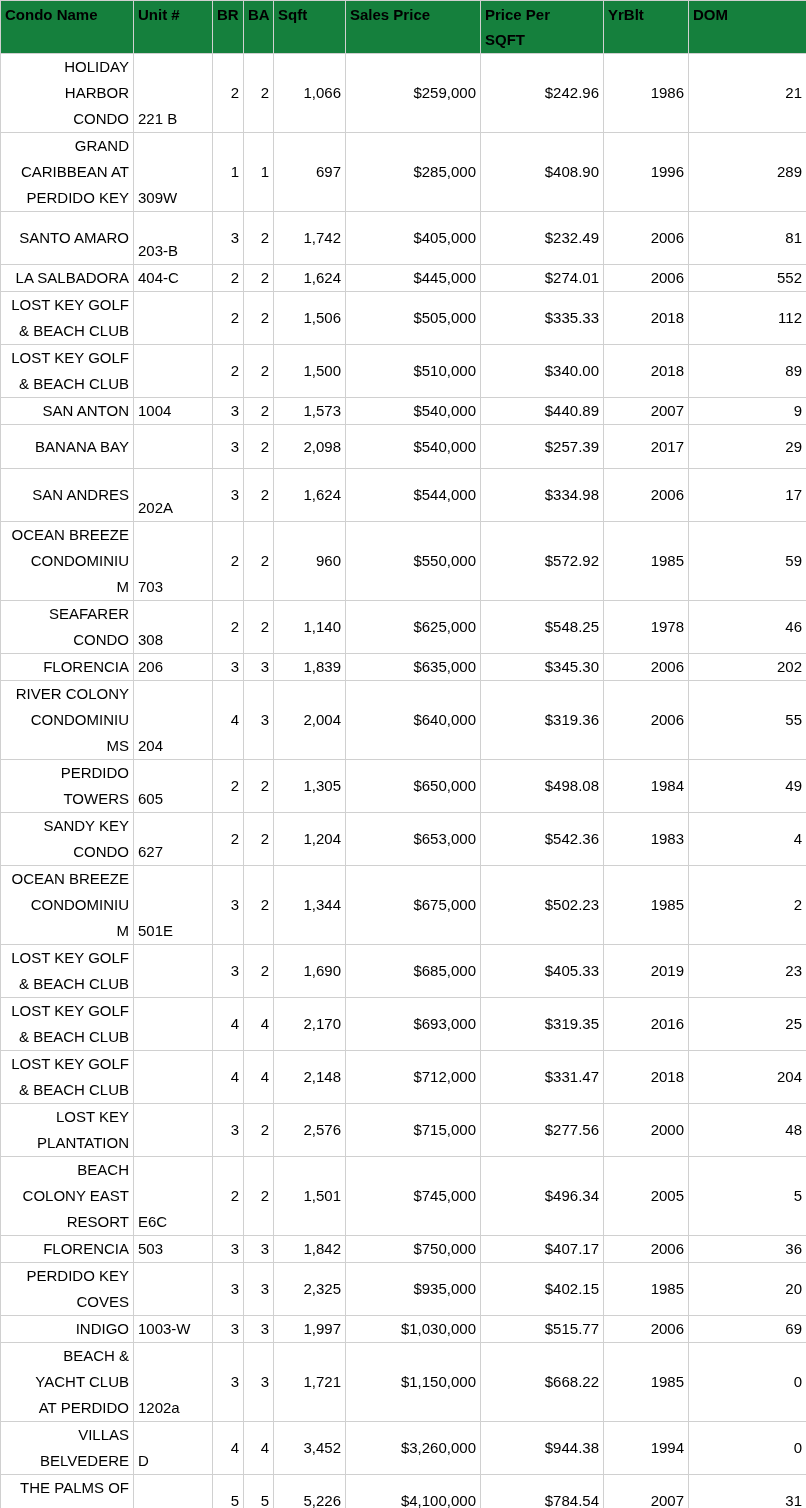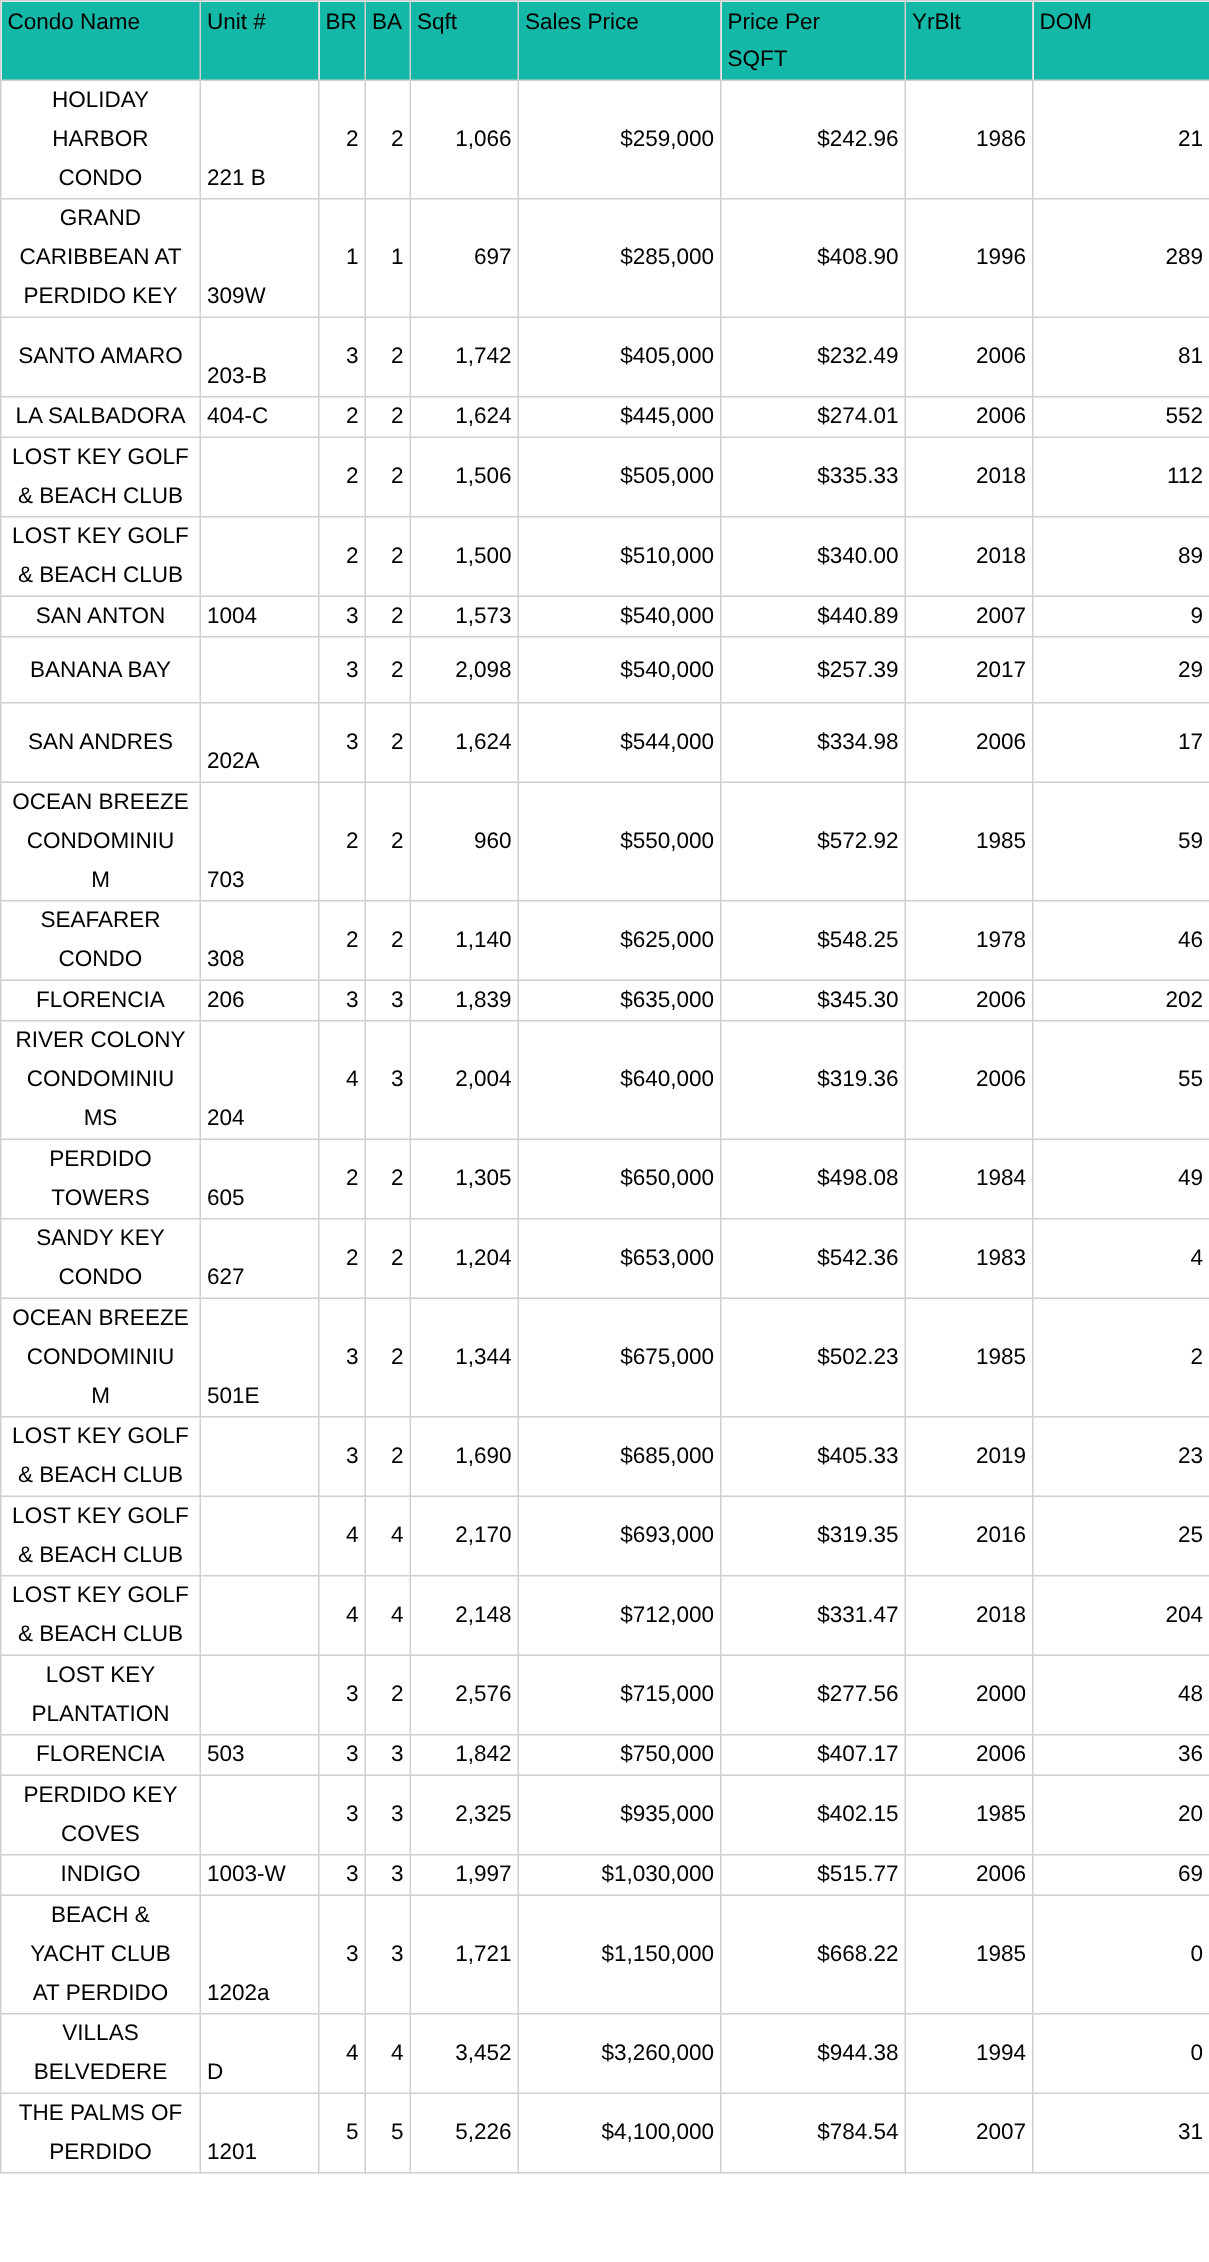--- a/index.html
+++ b/index.html
@@ -17,36 +17,36 @@
     border-collapse: collapse;
     table-layout: fixed;
     width: 806px;
   }
   table.sheet th, table.sheet td {
     border: 1px solid #d0d0d0;
     overflow: hidden;
     box-sizing: border-box;
   }
   table.sheet th {
-    font-weight: normal;
+    font-weight: bold;
     text-align: left;
     vertical-align: top;
     white-space: pre-line;
     line-height: 25px;
     padding: 1px 4px;
-    background: #14b8a6;
+    background: #15803d;
   }
   table.sheet th.col-unit { text-align: left; }
   table.sheet td {
     line-height: 26px;
     padding: 0 4px;
     background: #ffffff;
   }
   td.c-name {
-    text-align: center;
+    text-align: right;
     vertical-align: middle;
     white-space: pre-line;
     padding-left: 5px;
   }
   td.c-unit {
     text-align: left;
     vertical-align: bottom;
     padding-bottom: 3px;
   }
   td.c-num {
@@ -317,20 +317,33 @@
 PLANTATION</td>
         <td class="c-unit"></td>
         <td class="c-num">3</td>
         <td class="c-num">2</td>
         <td class="c-num">2,576</td>
         <td class="c-num">$715,000</td>
         <td class="c-num">$277.56</td>
         <td class="c-num">2000</td>
         <td class="c-num">48</td>
       </tr>
+      <tr style="height: 79px;">
+        <td class="c-name">BEACH
+COLONY EAST
+RESORT</td>
+        <td class="c-unit">E6C</td>
+        <td class="c-num">2</td>
+        <td class="c-num">2</td>
+        <td class="c-num">1,501</td>
+        <td class="c-num">$745,000</td>
+        <td class="c-num">$496.34</td>
+        <td class="c-num">2005</td>
+        <td class="c-num">5</td>
+      </tr>
       <tr style="height: 27px;">
         <td class="c-name">FLORENCIA</td>
         <td class="c-unit">503</td>
         <td class="c-num">3</td>
         <td class="c-num">3</td>
         <td class="c-num">1,842</td>
         <td class="c-num">$750,000</td>
         <td class="c-num">$407.17</td>
         <td class="c-num">2006</td>
         <td class="c-num">36</td>

